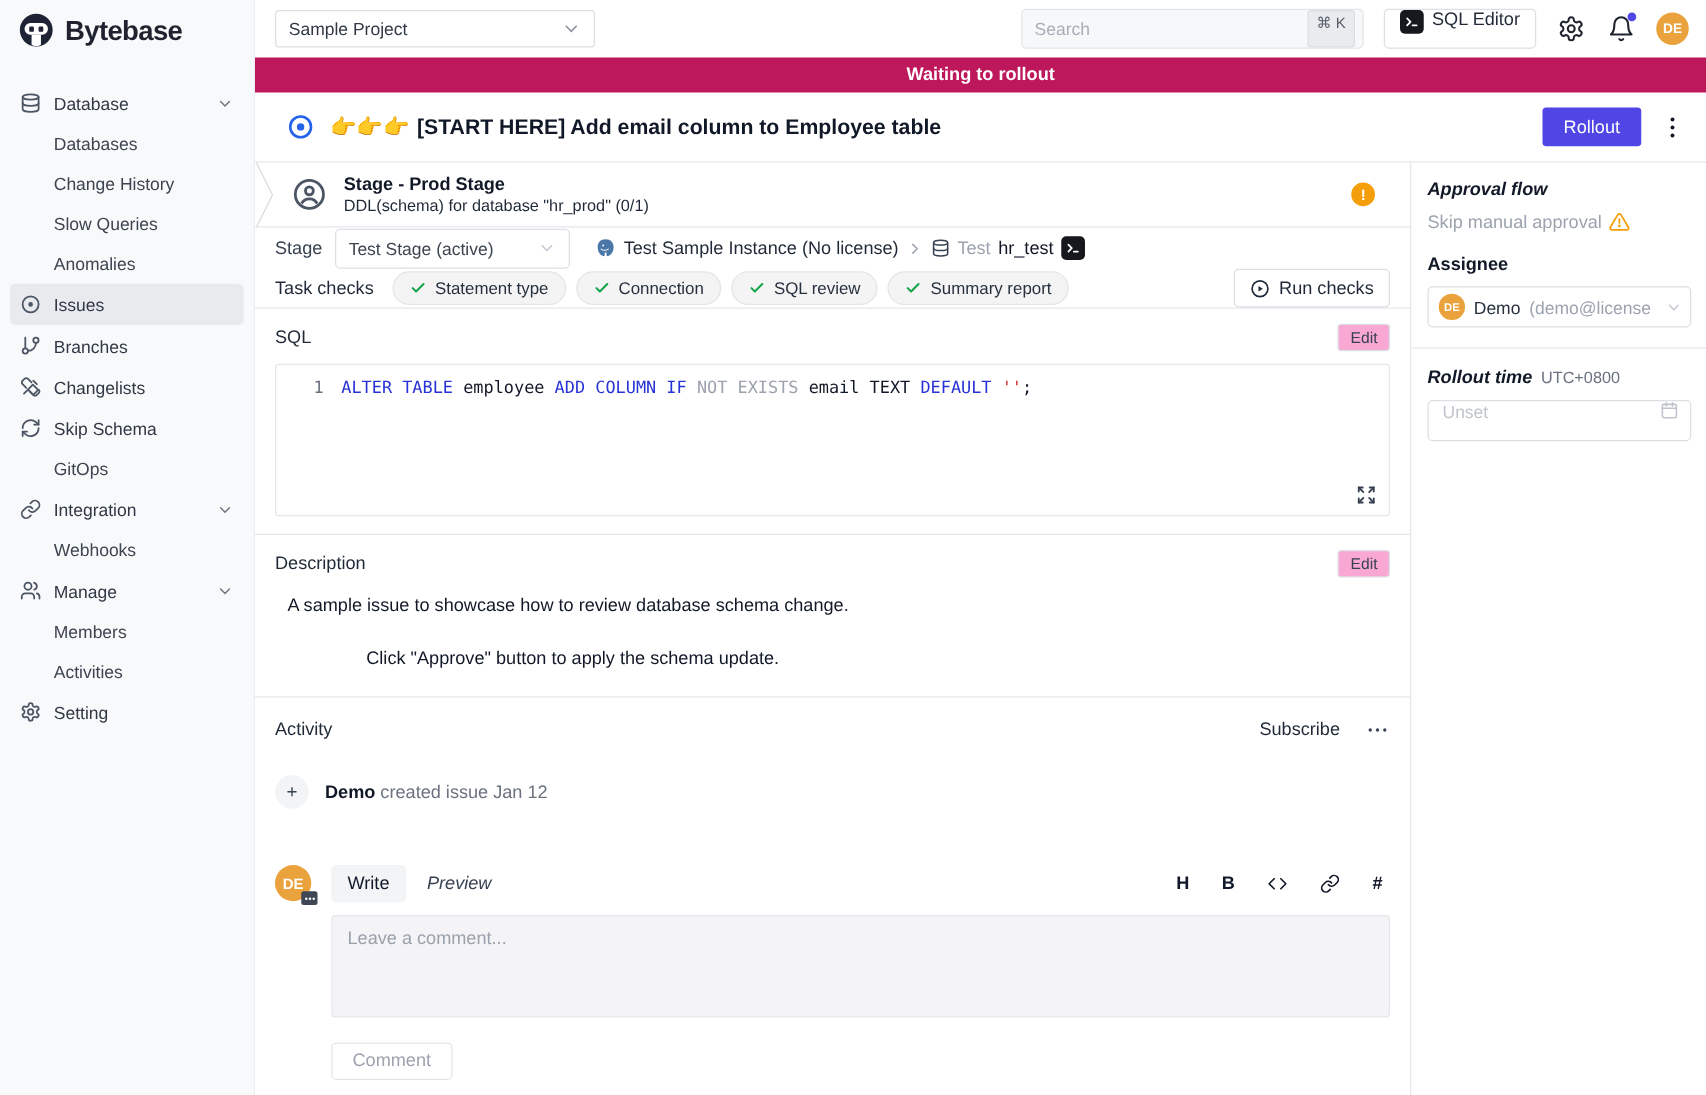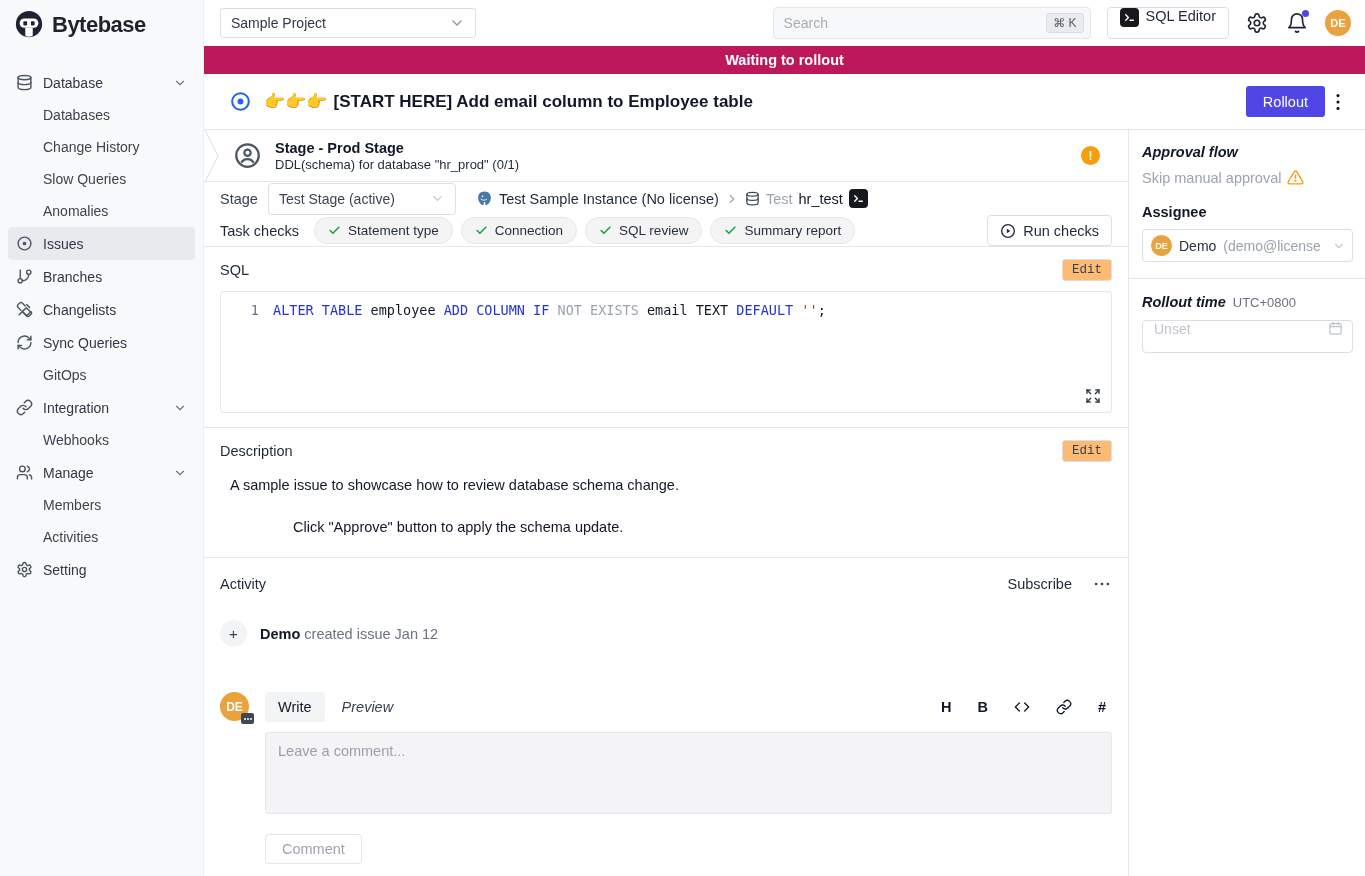--- a/index.html
+++ b/index.html
@@ -24,41 +24,41 @@
 
   
   .main-col { flex:1; display:flex; flex-direction:column; min-width:0; }
 
   
   .topbar { height:46px; display:flex; align-items:center; padding:0 14px 0 16px; background:#fff; }
   .proj-select { width:256px; height:30px; border:1px solid #dcdfe4; border-radius:3px; background:#fff; display:flex; align-items:center; justify-content:space-between; padding:0 10px; cursor:pointer; }
   .proj-select .ps-label { color:#303846; }
   .proj-select .ps-chev { width:16px; height:16px; color:#8b93a1; display:flex; }
   .topbar-right { margin-left:auto; display:flex; align-items:center; gap:16px; }
-  .search-box { width:318px; height:32px; background:#f7f8f9; border:1px solid #e3e5e9; border-radius:4px; display:flex; align-items:center; padding:0 6px 0 10px; }
+  .search-box { width:274px; height:32px; background:#f7f8f9; border:1px solid #e3e5e9; border-radius:4px; display:flex; padding:0 6px 0 10px; }
   .search-box input { flex:1; border:none; outline:none; background:transparent; font-size:14px; color:#374151; font-family:"Liberation Sans",sans-serif; }
   .search-box input::placeholder { color:#a7adb8; }
   .kbd-hint { background:#e9ebee; border:1px solid #dadde2; border-radius:3px; color:#555c68; font-size:12px; padding:2px 6px; white-space:nowrap; }
   .sqled-btn { height:32px; display:flex; align-items:flex-start; gap:7px; border:1px solid #dcdfe4; border-radius:4px; background:#fff; padding:0 12px; cursor:pointer; font-size:14.5px; color:#1f2937; }
   .term-badge { width:19px; height:19px; background:#16181d; border-radius:4px; display:flex; align-items:center; justify-content:center; }
   .term-badge svg { width:13px; height:13px; color:#fff; }
   .icon-btn { width:24px; height:24px; color:#1f2430; display:flex; align-items:center; justify-content:center; cursor:pointer; position:relative; }
   .icon-btn svg { width:22px; height:22px; }
   .notif-dot { position:absolute; top:-1px; right:0; width:7px; height:7px; border-radius:50%; background:#4f46e5; }
   .avatar { width:26px; height:26px; border-radius:50%; background:#e9a23c; color:#fff; font-size:11px; font-weight:bold; display:flex; align-items:center; justify-content:center; cursor:pointer; }
 
   
   .banner { height:28px; background:#be185d; color:#fff; font-weight:bold; font-size:14.5px; display:flex; align-items:center; justify-content:center; cursor:pointer; }
 
   
   .title-row { height:56px; display:flex; align-items:center; padding:0 16px 0 26px; border-bottom:1px solid #e5e7eb; }
   .status-icon { width:21px; height:21px; color:#2563eb; display:flex; margin-right:13px; flex:none; }
   .issue-emoji { font-size:17px; color:#e9a23c; margin-right:6px; }
   .issue-title { font-size:17px; font-weight:bold; color:#111827; }
-  .title-actions { margin-left:auto; display:flex; align-items:center; gap:2px; }
+  .title-actions { margin-left:auto; display:flex; align-items:center; gap:14px; }
   .rollout-btn { background:#4f46e5; color:#fff; border:none; border-radius:3px; height:31px; padding:0 17px; font-size:14.5px; cursor:pointer; font-family:"Liberation Sans",sans-serif; }
   .kebab { width:22px; height:22px; color:#111827; display:flex; cursor:pointer; }
 
   
   .content-row { flex:1; display:flex; min-height:0; }
   .main-pane { width:924px; min-width:924px; display:flex; flex-direction:column; overflow:hidden; }
   .right-pane { flex:1; border-left:1px solid #e5e7eb; padding:14px 12px 0 13px; }
 
   
   .stage-row { height:52px; display:flex; align-items:stretch; border-bottom:1px solid #e5e7eb; }
@@ -96,21 +96,21 @@
   .checks-label { font-size:14.5px; color:#1f2937; margin-right:15px; }
   .pill { display:flex; align-items:center; gap:7px; height:27px; padding:0 13px; background:#f4f4f5; border:1px solid #e4e5e8; border-radius:14px; margin-right:8px; font-size:13.5px; color:#27303f; cursor:pointer; }
   .pill .check { width:13px; height:13px; color:#16a34a; display:flex; }
   .run-checks { margin-left:auto; height:31px; display:flex; align-items:center; gap:7px; border:1px solid #dcdfe4; border-radius:4px; background:#fff; padding:0 12px; font-size:14.5px; color:#1f2937; cursor:pointer; }
   .run-checks svg { width:16px; height:16px; }
 
   
   .section { padding:10px 16px 14px 16px; border-bottom:1px solid #e5e7eb; }
   .sec-head { display:flex; align-items:center; justify-content:space-between; height:26px; }
   .sec-title { font-size:14.5px; color:#1f2937; }
-  .edit-btn { border:1px solid #dcdfe4; background:#fdba74; border-radius:3px; font-size:12.5px; color:#374151; padding:3px 9px; cursor:pointer; font-family:Liberation Mono, monospace; }
+  .edit-btn { border:1px solid #dcdfe4; background:#f9a8d4; border-radius:3px; font-size:12.5px; color:#374151; padding:3px 9px; cursor:pointer; font-family:Liberation Sans, sans-serif; }
 
   
   .code-box { margin-top:8px; border:1px solid #e5e7eb; border-radius:3px; height:122px; position:relative; background:#fff; }
   .code-line { display:flex; align-items:flex-start; padding-top:10px; font-family:"DejaVu Sans Mono","Liberation Mono",monospace; font-size:13.5px; white-space:pre; }
   .lineno { width:38px; text-align:right; color:#6b7280; margin-right:14px; flex:none; }
   .tok-keyword { color:#2733d6; }
   .tok-muted { color:#9ca3af; }
   .tok-string { color:#d02c2c; }
   .tok-plain { color:#111827; }
   .expand-icon { position:absolute; right:10px; bottom:8px; width:16px; height:16px; color:#374151; display:flex; cursor:pointer; }
@@ -244,21 +244,21 @@
       </div>
       <div class="nav-item">
         <span class="ni-icon">
             <svg viewBox="0 0 24 24" fill="none" stroke="currentColor" stroke-width="2" stroke-linecap="round" stroke-linejoin="round">
               <path d="M3 12a9 9 0 0 1 15-6.7L21 8"></path>
               <path d="M21 3v5h-5"></path>
               <path d="M21 12a9 9 0 0 1-15 6.7L3 16"></path>
               <path d="M3 21v-5h5"></path>
             </svg>
           </span>
-        <span class="ni-label">Sync Queries</span>
+        <span class="ni-label">Skip Schema</span>
       </div>
       <div class="nav-item sub">
           <span class="ni-label">GitOps</span>
         </div>
       <div class="nav-item">
         <span class="ni-icon">
             <svg viewBox="0 0 24 24" fill="none" stroke="currentColor" stroke-width="2" stroke-linecap="round" stroke-linejoin="round">
               <path d="M10 13a5 5 0 0 0 7.54.54l3-3a5 5 0 0 0-7.07-7.07l-1.72 1.71"></path>
               <path d="M14 11a5 5 0 0 0-7.54-.54l-3 3a5 5 0 0 0 7.07 7.07l1.71-1.71"></path>
             </svg>

